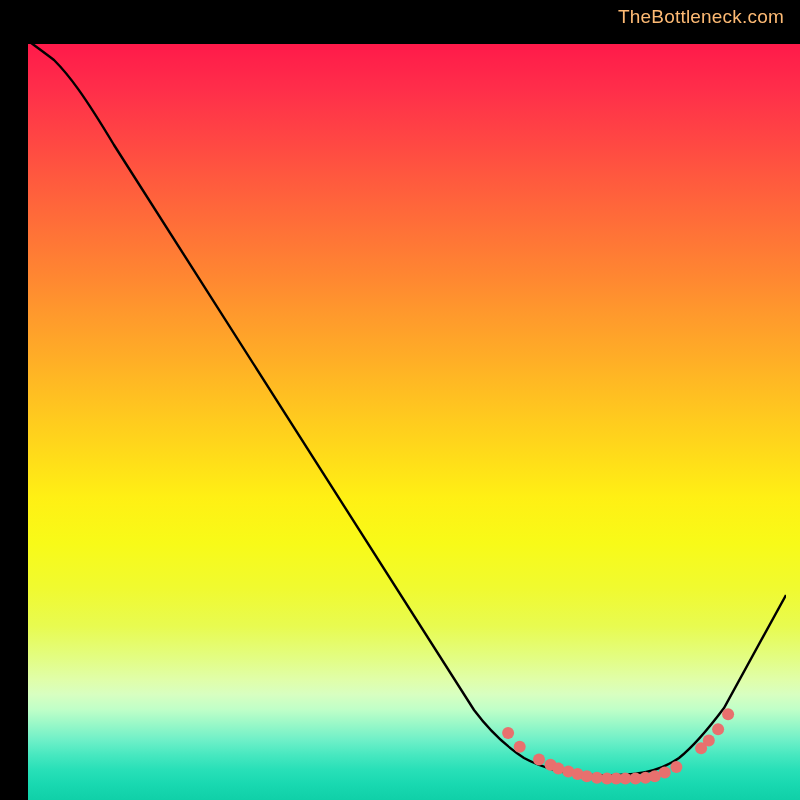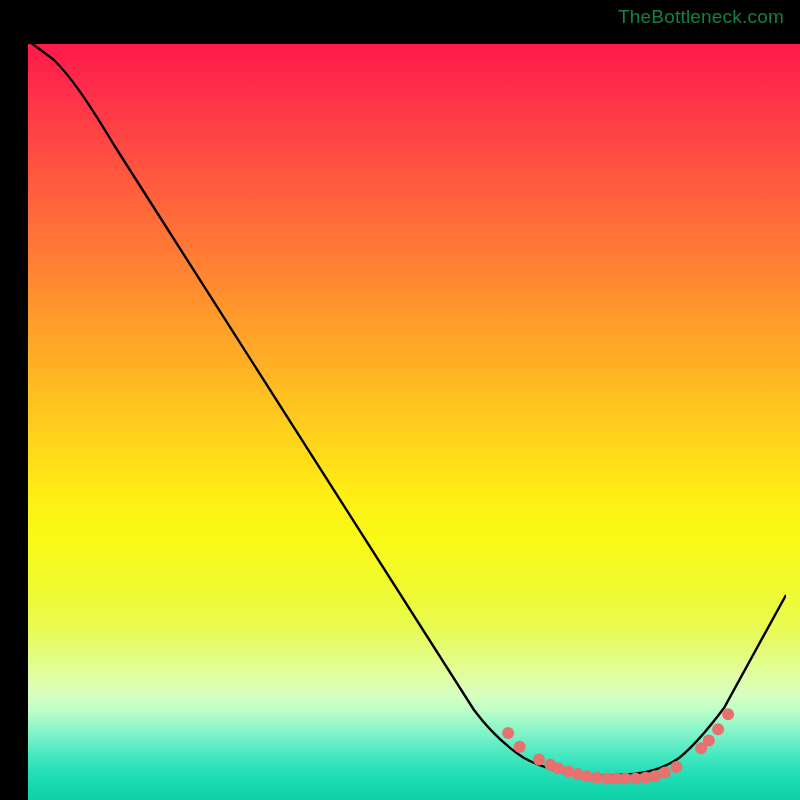--- a/index.html
+++ b/index.html
@@ -46,21 +46,21 @@
       #48e8c0 94%,
       #28e0b8 96%,
       #18d8b0 98%,
       #10d0a8 100%
     );
   }
   .watermark {
     position: absolute;
     top: 6px;
     right: 16px;
-    color: #15803d;
+    color: #fdba74;
     font-size: 19px;
     font-weight: 500;
     letter-spacing: 0.2px;
   }
   svg.curve {
     position: absolute;
     left: 14px;
     top: 30px;
     width: 772px;
     height: 756px;

